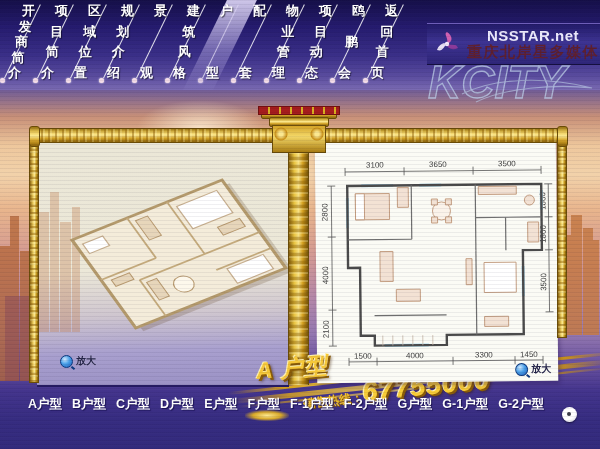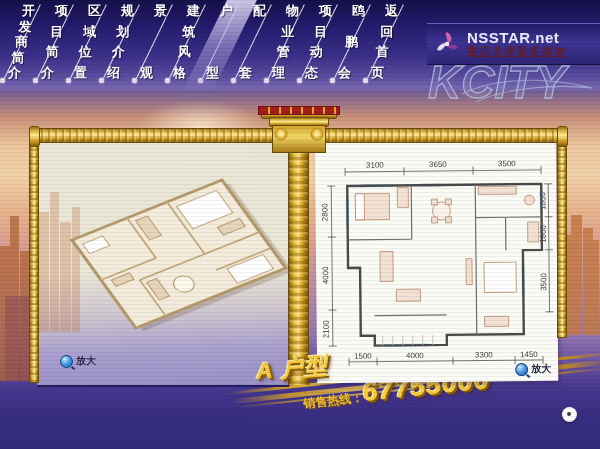--- a/index.html
+++ b/index.html
@@ -19,22 +19,22 @@
           text-shadow:1px 1px 1px rgba(0,0,0,.55);z-index:2;}
   .nav-item .band{position:absolute;left:0;top:-4px;width:30px;height:90px;z-index:1;
           transform:skewX(-26deg);
           background:linear-gradient(180deg,rgba(216,208,242,.95) 0%,rgba(170,158,216,.55) 55%,rgba(140,128,198,.15) 100%);}
   
   .nsstar{position:absolute;left:427px;top:23px;width:173px;height:40px;z-index:4;
           background:linear-gradient(180deg,#221a68 0%,#3d3392 45%,#2e2578 100%);
           border-top:1px solid #6e5eb8;border-bottom:1px solid #151040;
           display:flex;align-items:center;}
   .nsstar-txt{margin-left:5px;display:flex;flex-direction:column;line-height:1.05;}
-  .nsstar-name{font-size:15px;font-weight:bold;color:#eceafc;letter-spacing:.5px;}
-  .nsstar-sub{font-size:11px;font-weight:bold;color:#5e1f2e;letter-spacing:1.5px;text-decoration:underline;}
+  .nsstar-name{font-size:15px;font-weight:bold;color:#eceafc;letter-spacing:.5px;text-align:center;}
+  .nsstar-sub{font-size:15px;font-weight:bold;color:#5e1f2e;letter-spacing:1.5px;}
   
   .kcity{position:absolute;left:424px;top:50px;z-index:3;opacity:.8;}
   
   .main-bg{position:absolute;left:0;top:88px;width:600px;height:361px;z-index:1;
       background:
         radial-gradient(90px 40px at 200px 40px,rgba(255,240,214,.8),rgba(255,240,214,0) 70%),
         radial-gradient(120px 50px at 430px 70px,rgba(250,220,190,.6),rgba(250,220,190,0) 70%),
         radial-gradient(100px 45px at 90px 90px,rgba(244,200,160,.5),rgba(244,200,160,0) 70%),
         linear-gradient(180deg,#6a5898 0%,#c89078 8%,#eec79c 16%,#f2d2aa 24%,#e8b48c 34%,
           #d49a92 46%,#b588a8 58%,#9478b0 68%,#6a52a0 76%,#43348c 84%,#362c80 92%,#332a7c 100%);}
@@ -396,16 +396,29 @@
   <div class="swoosh" style="left:228px;top:392px;width:385px;height:3px;"></div>
   <div class="swoosh" style="left:232px;top:399px;width:380px;height:5px;opacity:.85;"></div>
   <div class="swoosh" style="left:238px;top:406px;width:372px;height:2px;opacity:.7;"></div>
 
   <div class="hotline">
     <span class="hot-label">销售热线：</span><span class="hot-num">67755000</span>
   </div>
 
   <div class="title-a">A 户型</div>
 
+  <div class="bottom-nav" id="bottomnav">
+      <span class="bn-item">A户型</span>
+      <span class="bn-item">B户型</span>
+      <span class="bn-item">C户型</span>
+      <span class="bn-item">D户型</span>
+      <span class="bn-item">E户型</span>
+      <span class="bn-item hl">F户型</span>
+      <span class="bn-item">F-1户型</span>
+      <span class="bn-item">F-2户型</span>
+      <span class="bn-item">G户型</span>
+      <span class="bn-item">G-1户型</span>
+      <span class="bn-item">G-2户型</span>
+    </div>
   <div class="next-btn"></div>
 
   <div class="scan"></div>
 </div>
 
 </body></html>

